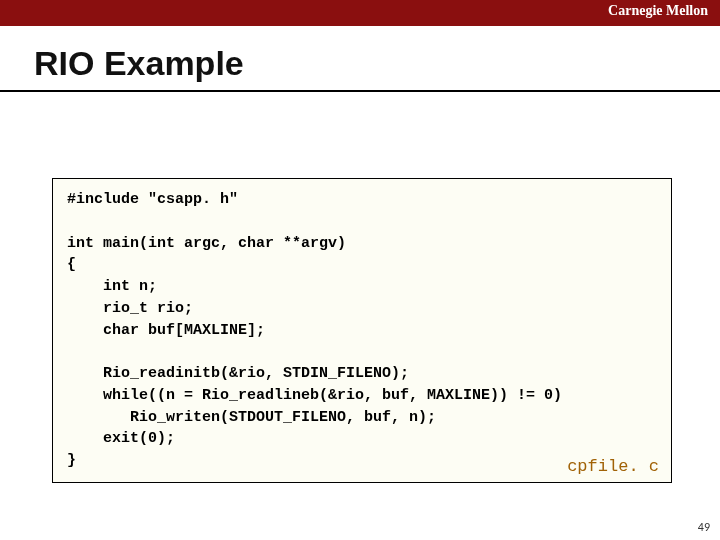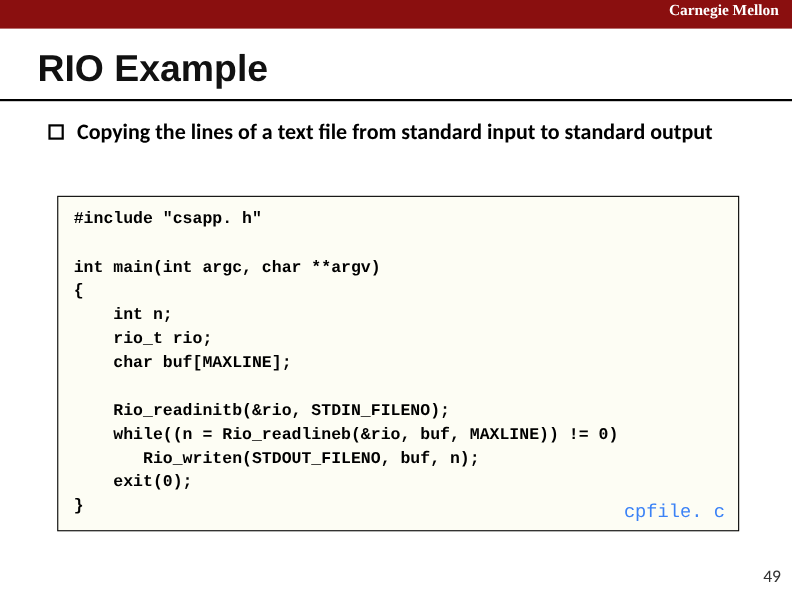--- a/index.html
+++ b/index.html
@@ -29,41 +29,37 @@
     white-space: pre;
     color: #000;
   }
   .filelabel {
     position: absolute;
     right: 12px;
     bottom: 6px;
     font-family: "Courier New", Courier, monospace;
     font-size: 17px;
     font-weight: 400;
-    color: #3b82f6;
+    color: #a16207;
     background: transparent;
   }
-  .pagenum { position: absolute; right: 10px; bottom: 6px; font-size: 16px; color: #333; }
+  .pagenum { position: absolute; right: 10px; bottom: 6px; font-size: 12px; color: #333; }
 </style>
 </head>
 <body>
 
 <div class="slide">
 
   <div class="topbar">
     <div class="brand">Carnegie Mellon</div>
   </div>
 
   <div class="title">RIO Example</div>
   <div class="title-underline"></div>
 
-  <div class="bullet-row">
-    <span class="bullet-mark"></span>
-    <span class="bullet-text">Copying the lines of a text file from standard input to standard output</span>
-  </div>
 
   <div class="codebox">
     <div class="code" id="code-content">#include "csapp. h"
 
 int main(int argc, char **argv)
 {
     int n;
     rio_t rio;
     char buf[MAXLINE];
 

